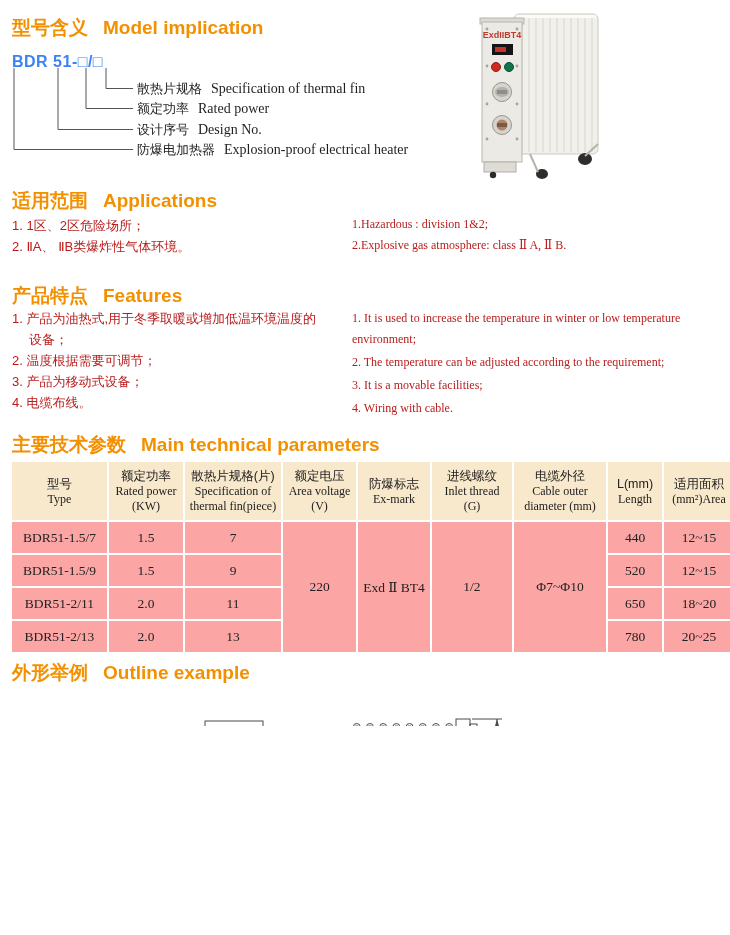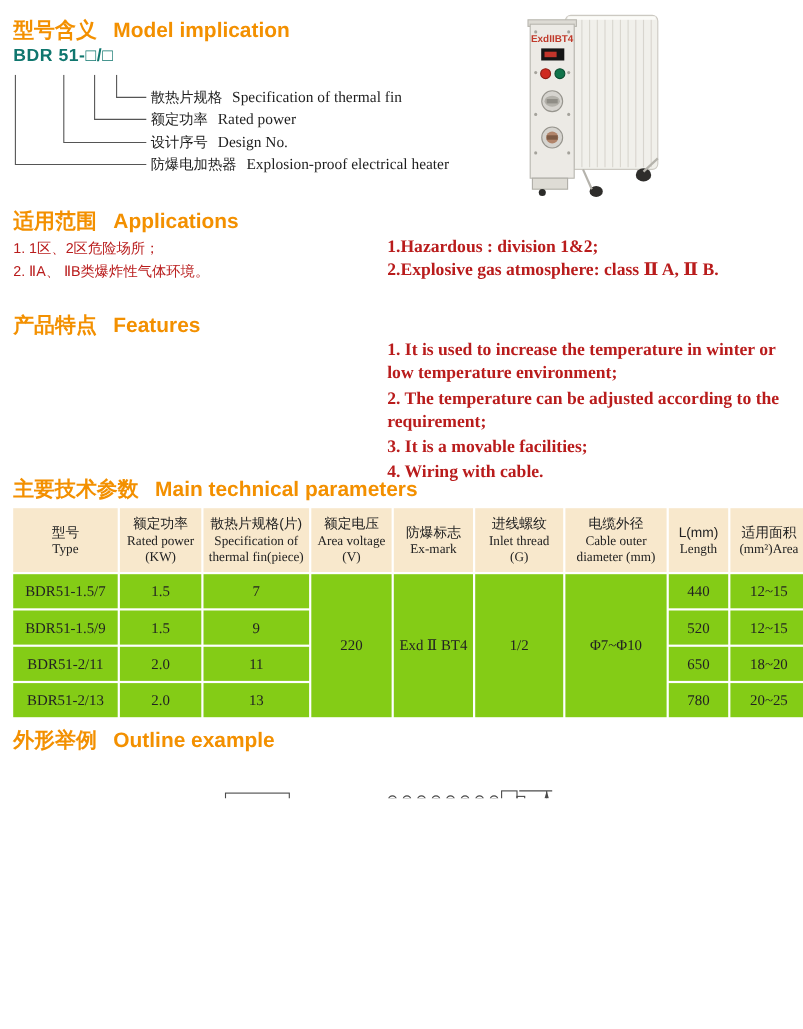--- a/index.html
+++ b/index.html
@@ -2,40 +2,40 @@
 <html><head>
 <meta charset="utf-8">
 <style>
   html,body{margin:0;padding:0;background:#ffffff;}
   .page{position:relative;width:730px;height:726px;background:#fff;overflow:hidden;
         font-family:"Liberation Sans","DejaVu Sans",sans-serif;color:#1e1e1e;}
 
   .sec{position:absolute;left:12px;font-size:19px;font-weight:bold;color:#F39000;white-space:nowrap;}
   .sec .en{margin-left:15px;}
 
-  .model-code{position:absolute;left:12px;top:42px;font-size:16px;font-weight:bold;color:#0f766e;letter-spacing:.5px;}
+  .model-code{position:absolute;left:12px;top:53px;font-size:16px;font-weight:bold;color:#3b82f6;letter-spacing:.5px;}
   .lead-lines{position:absolute;left:0;top:68px;}
   .mlabel{position:absolute;left:137px;white-space:nowrap;font-size:13px;color:#1e1e1e;}
   .mlabel .en{font-family:"Liberation Serif","DejaVu Serif",serif;font-size:14px;margin-left:9px;margin-top:13px;}
 
   .photo{position:absolute;left:472px;top:4px;}
 
   .cols{position:absolute;font-size:13px;line-height:21px;color:#b91c1c;}
-  .en-col{font-family:"Liberation Serif","DejaVu Serif",serif;font-size:16px;font-weight:bold;}
+  .en-col{font-family:"Liberation Serif","DejaVu Serif",serif;font-size:12px;}
   .hang{padding-left:17px;text-indent:-17px;}
   .feat-en .item{margin-bottom:2px;}
 
   table.params{position:absolute;left:10px;top:460px;width:712px;table-layout:fixed;
                border-collapse:separate;border-spacing:2px;}
   table.params th{background:#F8E8CC;height:56px;font-weight:normal;vertical-align:middle;
                   text-align:center;padding:1px 0;}
   table.params th .hz{font-size:12.5px;line-height:16px;color:#222;}
   table.params th .he{font-family:"Liberation Serif","DejaVu Serif",serif;font-size:12px;line-height:15px;color:#222;}
   table.params th .he:empty{display:none;}
-  table.params td{background:#84cc16;height:29px;text-align:center;vertical-align:middle;
+  table.params td{background:#fca5a5;height:29px;text-align:center;vertical-align:middle;
                   font-family:"Liberation Serif","DejaVu Serif",serif;font-size:13.5px;color:#222;}
 
   .lineart{position:absolute;}
   .lineart text{font-family:"Liberation Sans","DejaVu Sans",sans-serif;fill:#333;}
 </style>
 </head>
 <body>
 
 <div class="page">
 
@@ -131,20 +131,26 @@
     <div class="item">1. 1区、2区危险场所；</div>
     <div class="item">2. ⅡA、 ⅡB类爆炸性气体环境。</div>
   </div>
   <div class="cols en-col" style="left:352px;top:214px;width:372px;">
     <div class="item">1.Hazardous : division 1&amp;2;</div>
     <div class="item">2.Explosive gas  atmosphere:  class Ⅱ A, Ⅱ B.</div>
   </div>
 
   <div class="sec" style="top:283px;">
     <span>产品特点</span><span class="en">Features</span>
+  </div>
+  <div class="cols" style="left:12px;top:308px;width:316px;line-height:21px;">
+    <div class="item hang">1. 产品为油热式,用于冬季取暖或增加低温环境温度的设备；</div>
+    <div class="item">2. 温度根据需要可调节；</div>
+    <div class="item">3. 产品为移动式设备；</div>
+    <div class="item">4. 电缆布线。</div>
   </div>
   <div class="cols en-col feat-en" style="left:352px;top:308px;width:374px;line-height:21px;">
     <div class="item">1. It is used to increase the temperature in winter or low temperature environment;</div>
     <div class="item">2. The temperature can be adjusted according to the requirement;</div>
     <div class="item">3. It is a movable facilities;</div>
     <div class="item">4. Wiring with cable.</div>
   </div>
 
   <div class="sec" style="top:432px;">
     <span>主要技术参数</span><span class="en">Main technical parameters</span>

